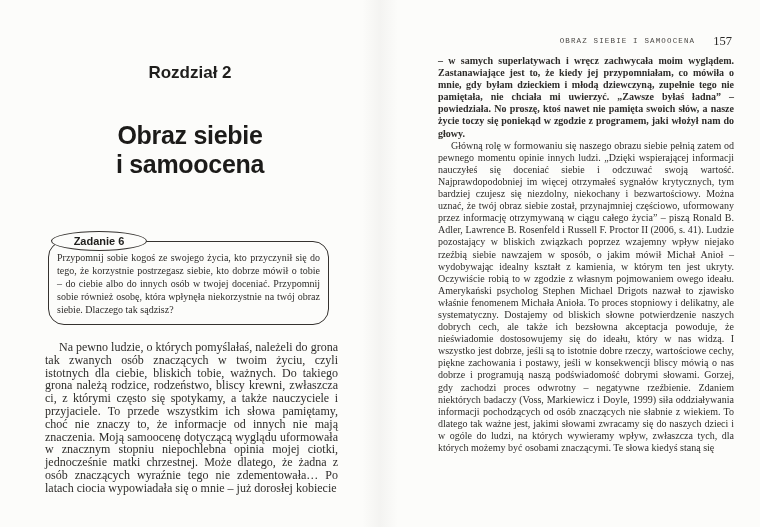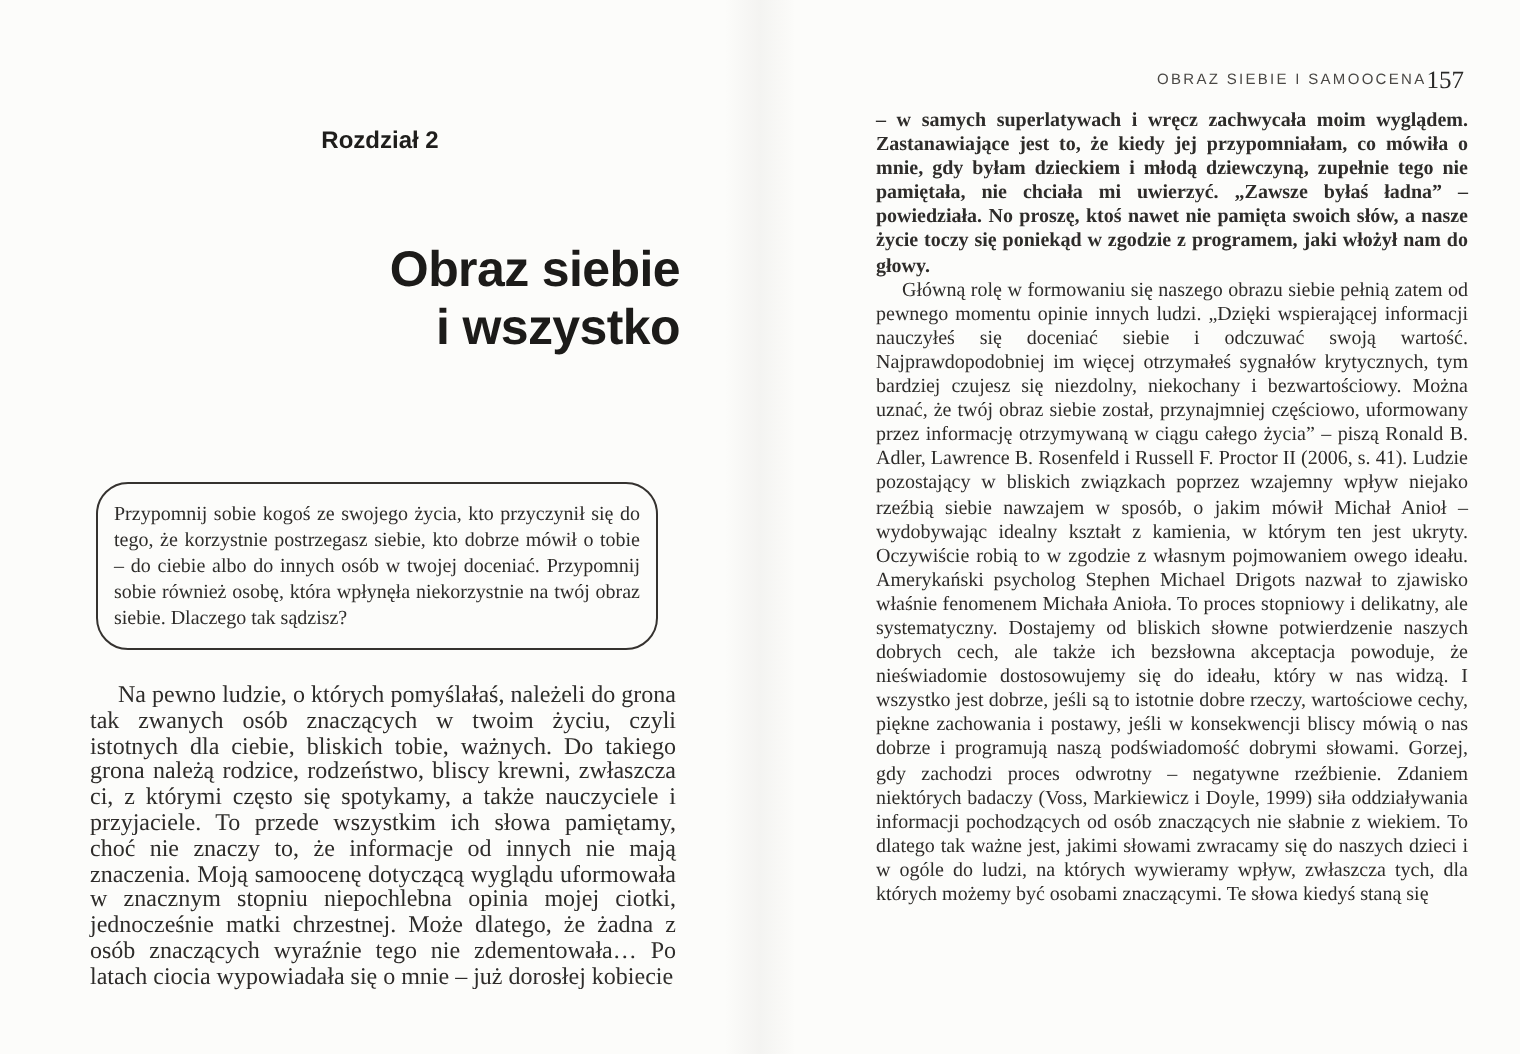--- a/index.html
+++ b/index.html
@@ -20,25 +20,25 @@
   }
   .page{position:absolute;top:0;width:380px;height:527px;}
   .page-left{left:0;}
   .page-right{left:380px;}
 
   
   .chapter-label{
     position:absolute;left:60px;top:63px;width:260px;
     text-align:center;
     font-family:"Liberation Sans", sans-serif;
-    font-weight:bold;font-size:12px;color:#1f1e1c;
+    font-weight:bold;font-size:17px;color:#1f1e1c;
   }
   .chapter-title{
     position:absolute;left:40px;top:121px;width:300px;
-    text-align:right;
+    text-align:center;
     font-family:"Liberation Sans", sans-serif;
     font-weight:bold;font-size:25px;line-height:29px;
     letter-spacing:-0.3px;color:#1c1b19;
   }
   .task-box{
     position:absolute;left:48px;top:241px;width:281px;
     border:1.5px solid #35322f;border-radius:16px;
     padding:10px 8px 7px 8px;
     box-sizing:border-box;
     min-height:82px;
@@ -62,51 +62,52 @@
     hyphens:auto;-webkit-hyphens:auto;
   }
   .body-left p{margin:0;text-indent:14px;}
 
   
   .running-head{
     position:absolute;left:61px;top:31px;width:291px;
     text-align:right;white-space:nowrap;
   }
   .running-title{
-    font-family:Liberation Sans, sans-serif;
+    font-family:Liberation Mono, monospace;
     font-size:7.5px;letter-spacing:1.15px;color:#4a4845;
     vertical-align:2px;
     margin-top:40px;
   }
   .page-number{
     font-family:"Liberation Serif", serif;
-    font-size:12.5px;color:#2a2927;margin-left:0;
+    font-size:12.5px;color:#2a2927;margin-left:18px;
   }
   .body-right{
     position:absolute;left:58px;top:55px;width:296px;
     font-size:10px;line-height:12.1px;text-align:justify;
     hyphens:auto;-webkit-hyphens:auto;
   }
   .body-right p{margin:0;text-indent:13px;}
   .body-right p:first-child{text-indent:0;font-weight:bold;}
 </style>
 </head>
 <body>
 
 <div class="spread">
 
   <div class="page page-left" lang="pl">
     <div class="chapter-label">Rozdział 2</div>
 
     <div class="chapter-title">
       <div>Obraz siebie</div>
-      <div>i wszystko</div>
+      <div>i samoocena</div>
     </div>
 
     <div class="task-box">
+      <div class="task-label">Zadanie 6</div>
       <div class="task-text">Przypomnij sobie kogoś ze swojego życia, kto przyczynił się do tego, że korzystnie postrzegasz siebie, kto dobrze mówił o tobie – do ciebie albo do innych osób w twojej doceniać. Przypomnij sobie również osobę, która wpłynęła niekorzystnie na twój obraz siebie. Dlaczego tak sądzisz?</div>
     </div>
 
     <div class="body-left">
         <p>Na pewno ludzie, o których pomyślałaś, należeli do grona tak zwanych osób znaczących w twoim życiu, czyli istotnych dla ciebie, bliskich tobie, ważnych. Do takiego grona należą rodzice, rodzeństwo, bliscy krewni, zwłaszcza ci, z którymi często się spotykamy, a także nauczyciele i przyjaciele. To przede wszystkim ich słowa pamiętamy, choć nie znaczy to, że informacje od innych nie mają znaczenia. Moją samoocenę dotyczącą wyglądu uformowała w znacznym stopniu niepochlebna opinia mojej ciotki, jednocześnie matki chrzestnej. Może dlatego, że żadna z osób znaczących wyraźnie tego nie zdementowała… Po latach ciocia wypowiadała się o mnie – już dorosłej kobiecie</p>
       </div>
   </div>
 
   <div class="page page-right" lang="pl">
     <div class="running-head">

